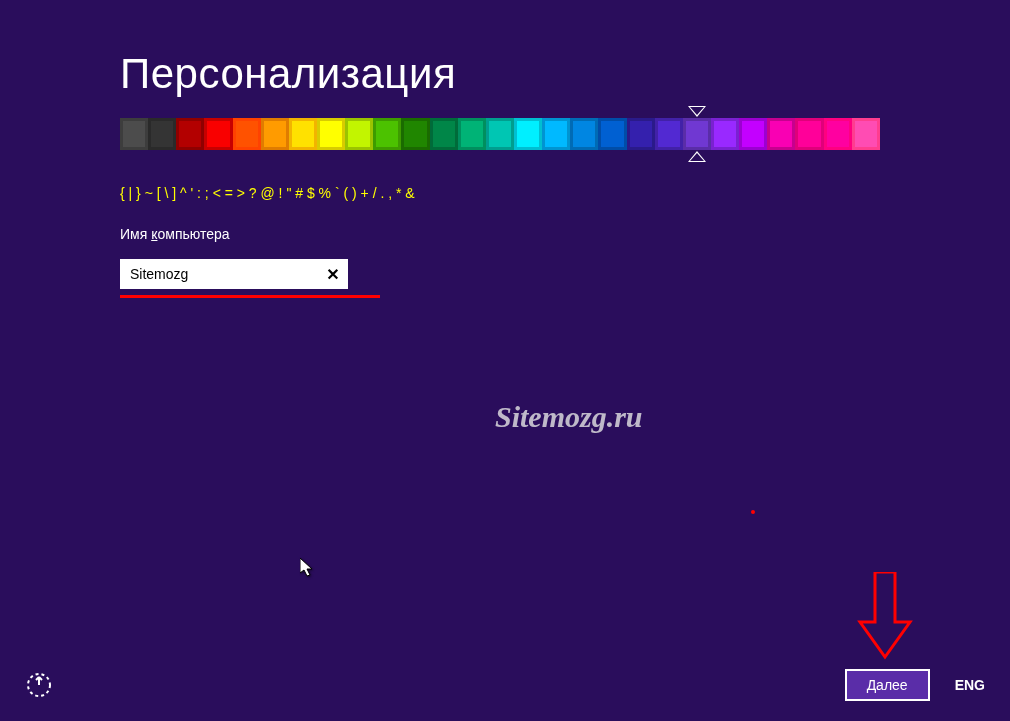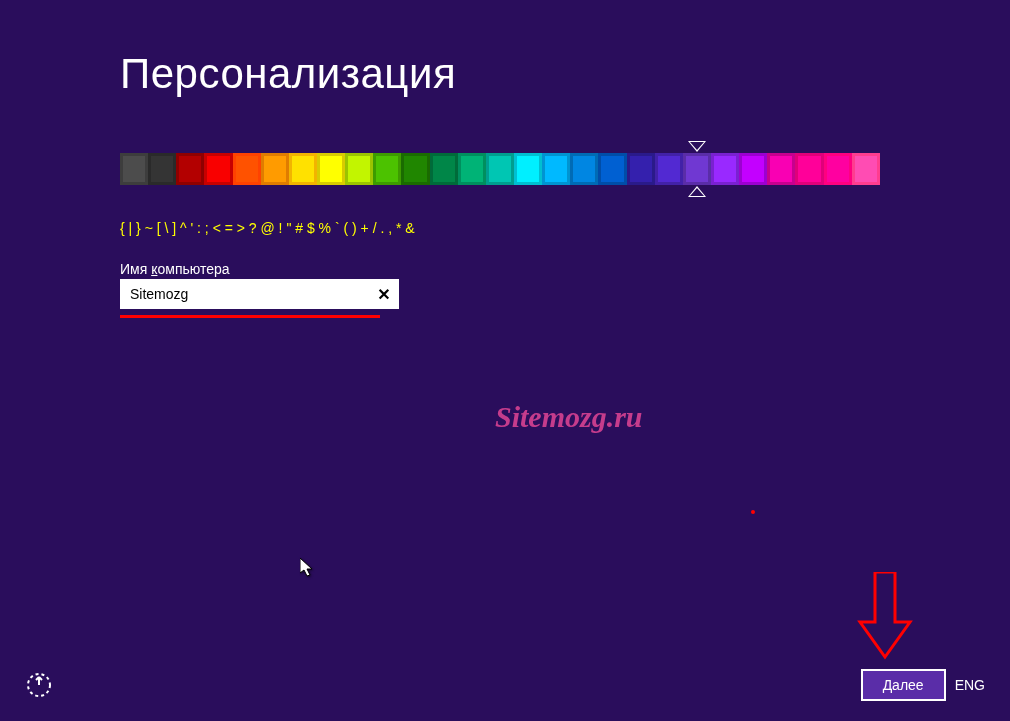--- a/index.html
+++ b/index.html
@@ -15,21 +15,21 @@
       color: #ffffff;
       overflow: hidden;
       position: relative;
     }
     .content {
       padding: 50px 120px 0 120px;
     }
     .page-title {
       font-size: 42px;
       font-weight: 300;
-      margin-bottom: 55px;
+      margin-bottom: 20px;
       letter-spacing: 0.5px;
     }
     .description {
       font-size: 14px;
       line-height: 1.5;
       margin-bottom: 30px;
       color: #ffffff;
     }
     .color-picker-wrap {
       position: relative;
@@ -95,28 +95,28 @@
       line-height: 1.5;
       margin-bottom: 4px;
     }
     .validation-chars {
       color: #ffff00;
       font-size: 14px;
       margin-bottom: 25px;
     }
     .input-label {
       font-size: 14px;
-      margin-bottom: 2px;
+      margin-bottom: 17px;
     }
     .input-label .underline {
       text-decoration: underline;
     }
     .input-wrap {
       position: relative;
-      width: 279px;
+      width: 228px;
     }
     .pc-name-input {
       width: 100%;
       height: 30px;
       background: #ffffff;
       border: 2px solid #ffffff;
       padding: 0 30px 0 8px;
       font-size: 14px;
       color: #000000;
       font-family: inherit;
@@ -145,21 +145,21 @@
       margin-top: 6px;
     }
     .watermark {
       position: absolute;
       left: 495px;
       top: 400px;
       font-size: 30px;
       font-family: Georgia, serif;
       font-style: italic;
       font-weight: bold;
-      color: #ec4899;
+      color: #e5e5e5;
       opacity: 0.8;
       pointer-events: none;
       text-align: right;
     }
     .cursor {
       position: absolute;
       left: 300px;
       top: 558px;
       pointer-events: none;
     }
@@ -177,34 +177,34 @@
       justify-content: space-between;
     }
     .ease-of-access {
       width: 28px;
       height: 28px;
       cursor: pointer;
     }
     .right-controls {
       display: flex;
       align-items: center;
-      gap: 9px;
+      gap: 25px;
     }
     .next-btn {
       background: #5a2da8;
       border: 2px solid #ffffff;
       color: #ffffff;
       padding: 6px 20px;
       font-size: 14px;
       font-family: inherit;
       cursor: pointer;
     }
     .lang-indicator {
       font-size: 14px;
-      font-weight: normal;
+      font-weight: bold;
       cursor: pointer;
     }
     .arrow-annotation {
       position: absolute;
       right: 95px;
       bottom: 55px;
       pointer-events: none;
     }
     .red-dot {
       position: absolute;

